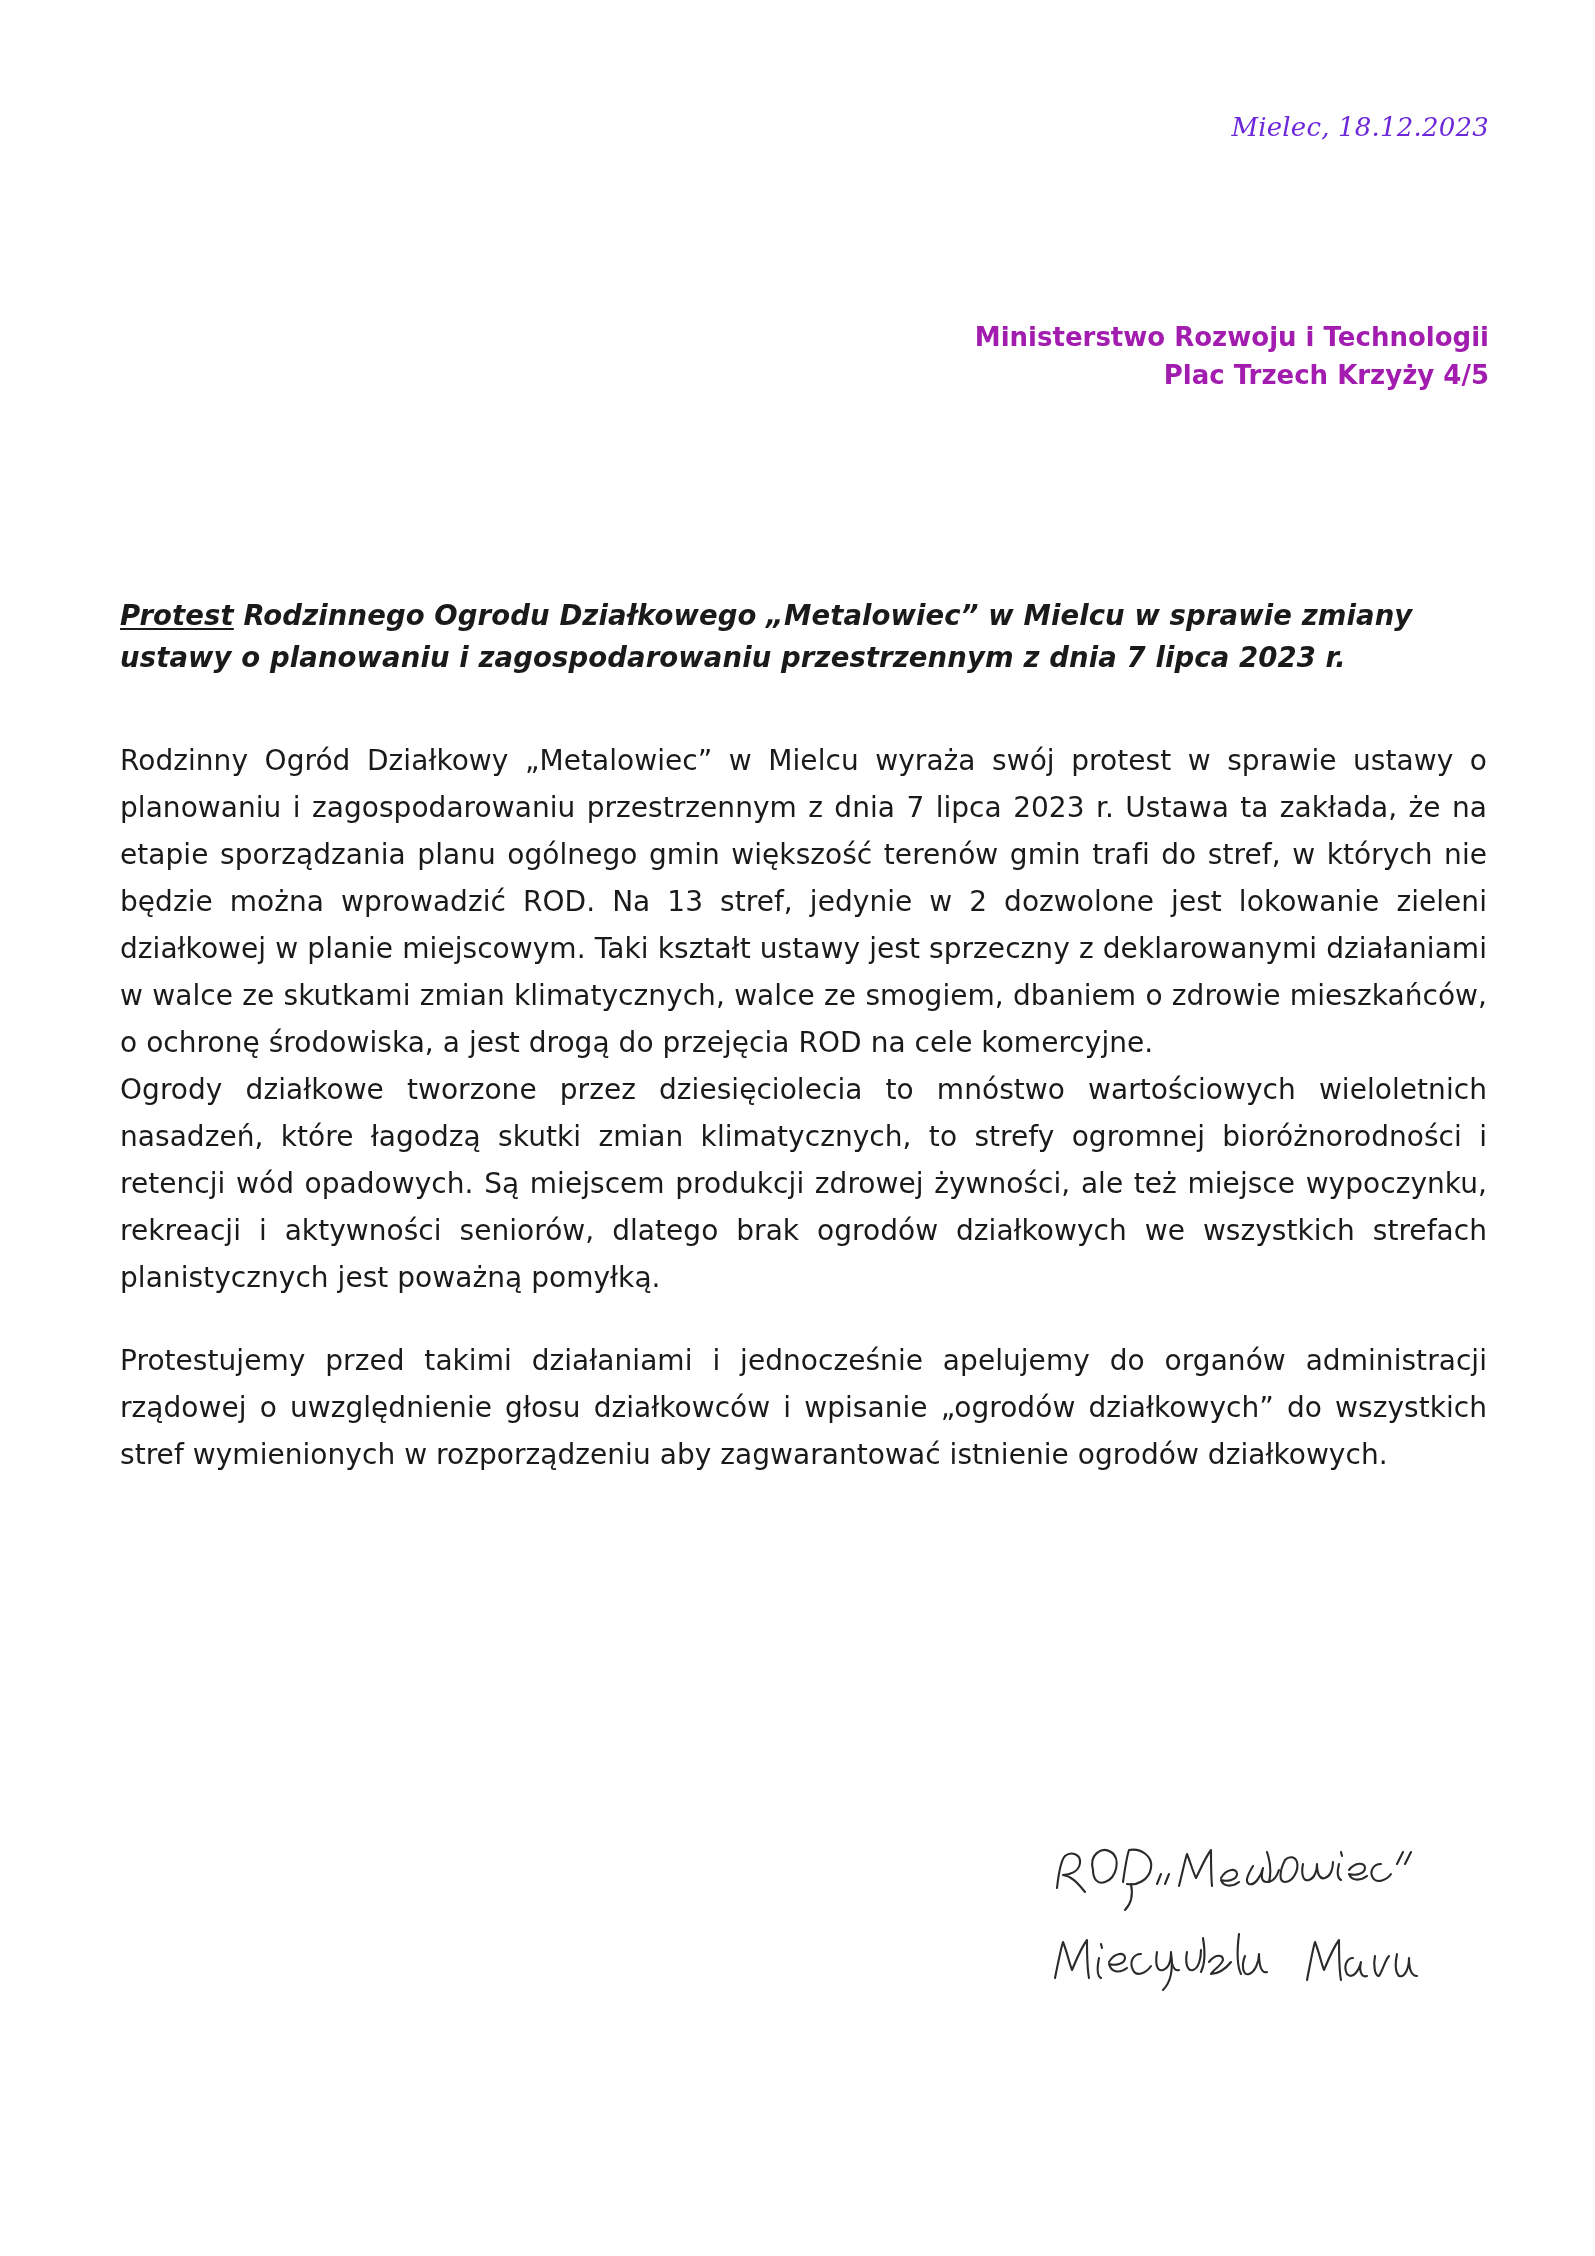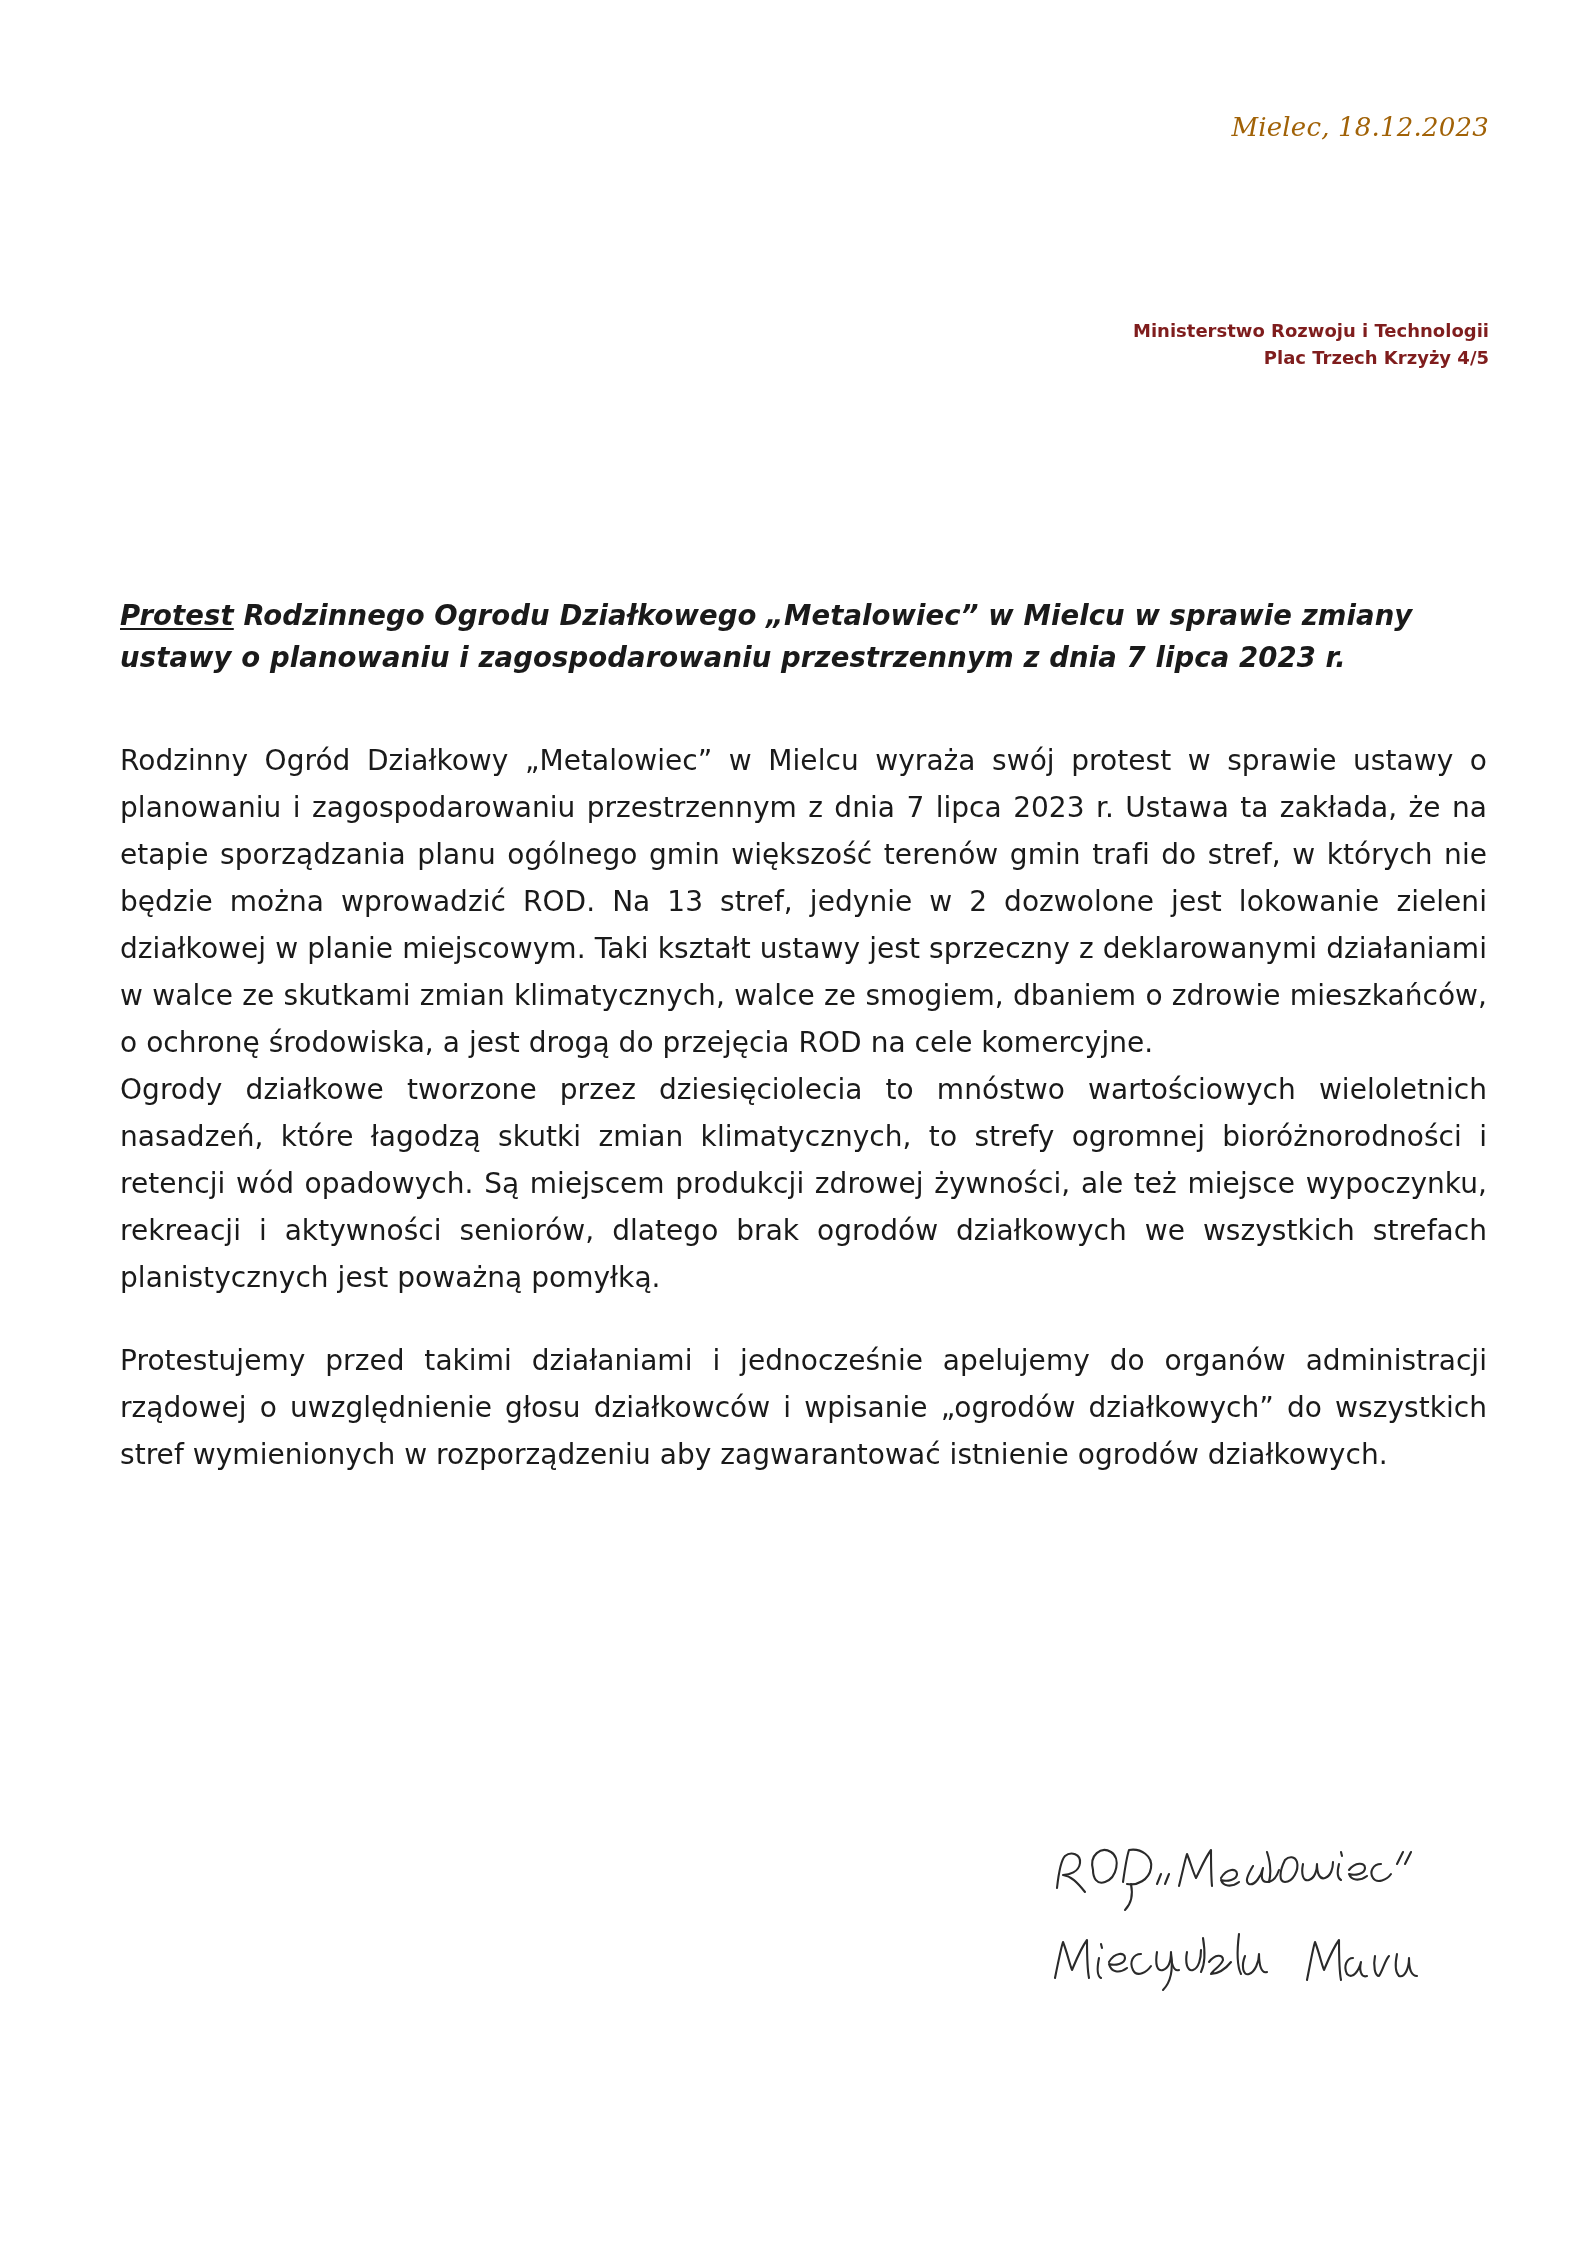--- a/index.html
+++ b/index.html
@@ -26,35 +26,35 @@
 
   
   .date-line {
     position: absolute;
     top: 112px;
     right: 106px;
     font-family: "DejaVu Serif", serif;
     font-style: italic;
     font-size: 26px;
     letter-spacing: 0.2px;
-    color: #a16207;
+    color: #6d28d9;
     white-space: nowrap;
     margin-left: 36px;
   }
 
   
   .addressee {
     position: absolute;
     top: 318px;
     right: 106px;
     text-align: right;
-    font-size: 18px;
+    font-size: 26px;
     line-height: 1.48;
     font-weight: 600;
-    color: #7f1d1d;
+    color: #a21caf;
     white-space: nowrap;
   }
   .addressee div { margin: 0; }
 
   
   .body-col {
     position: absolute;
     left: 120px;
     right: 108px;
     top: 595px;

